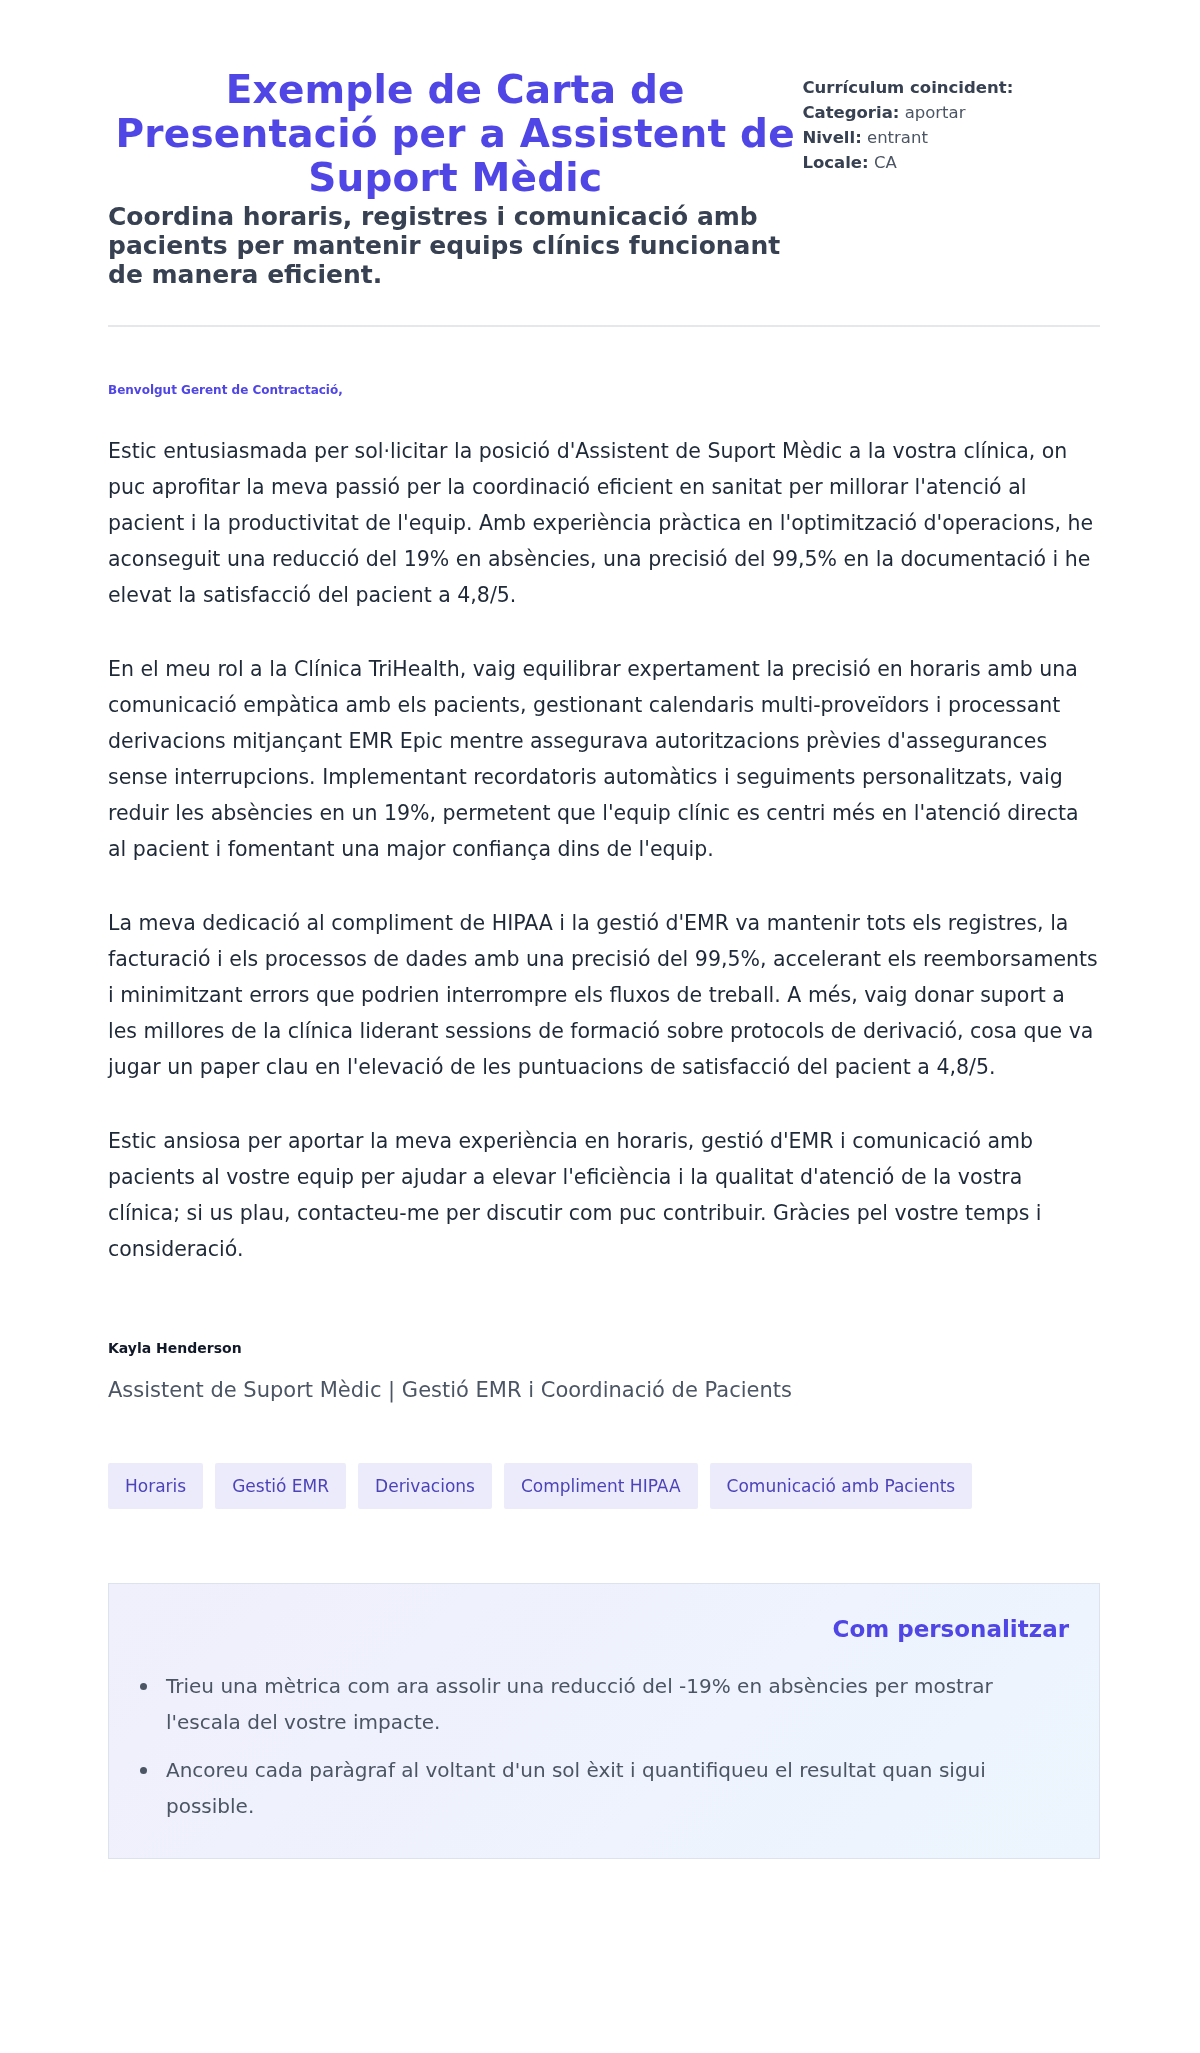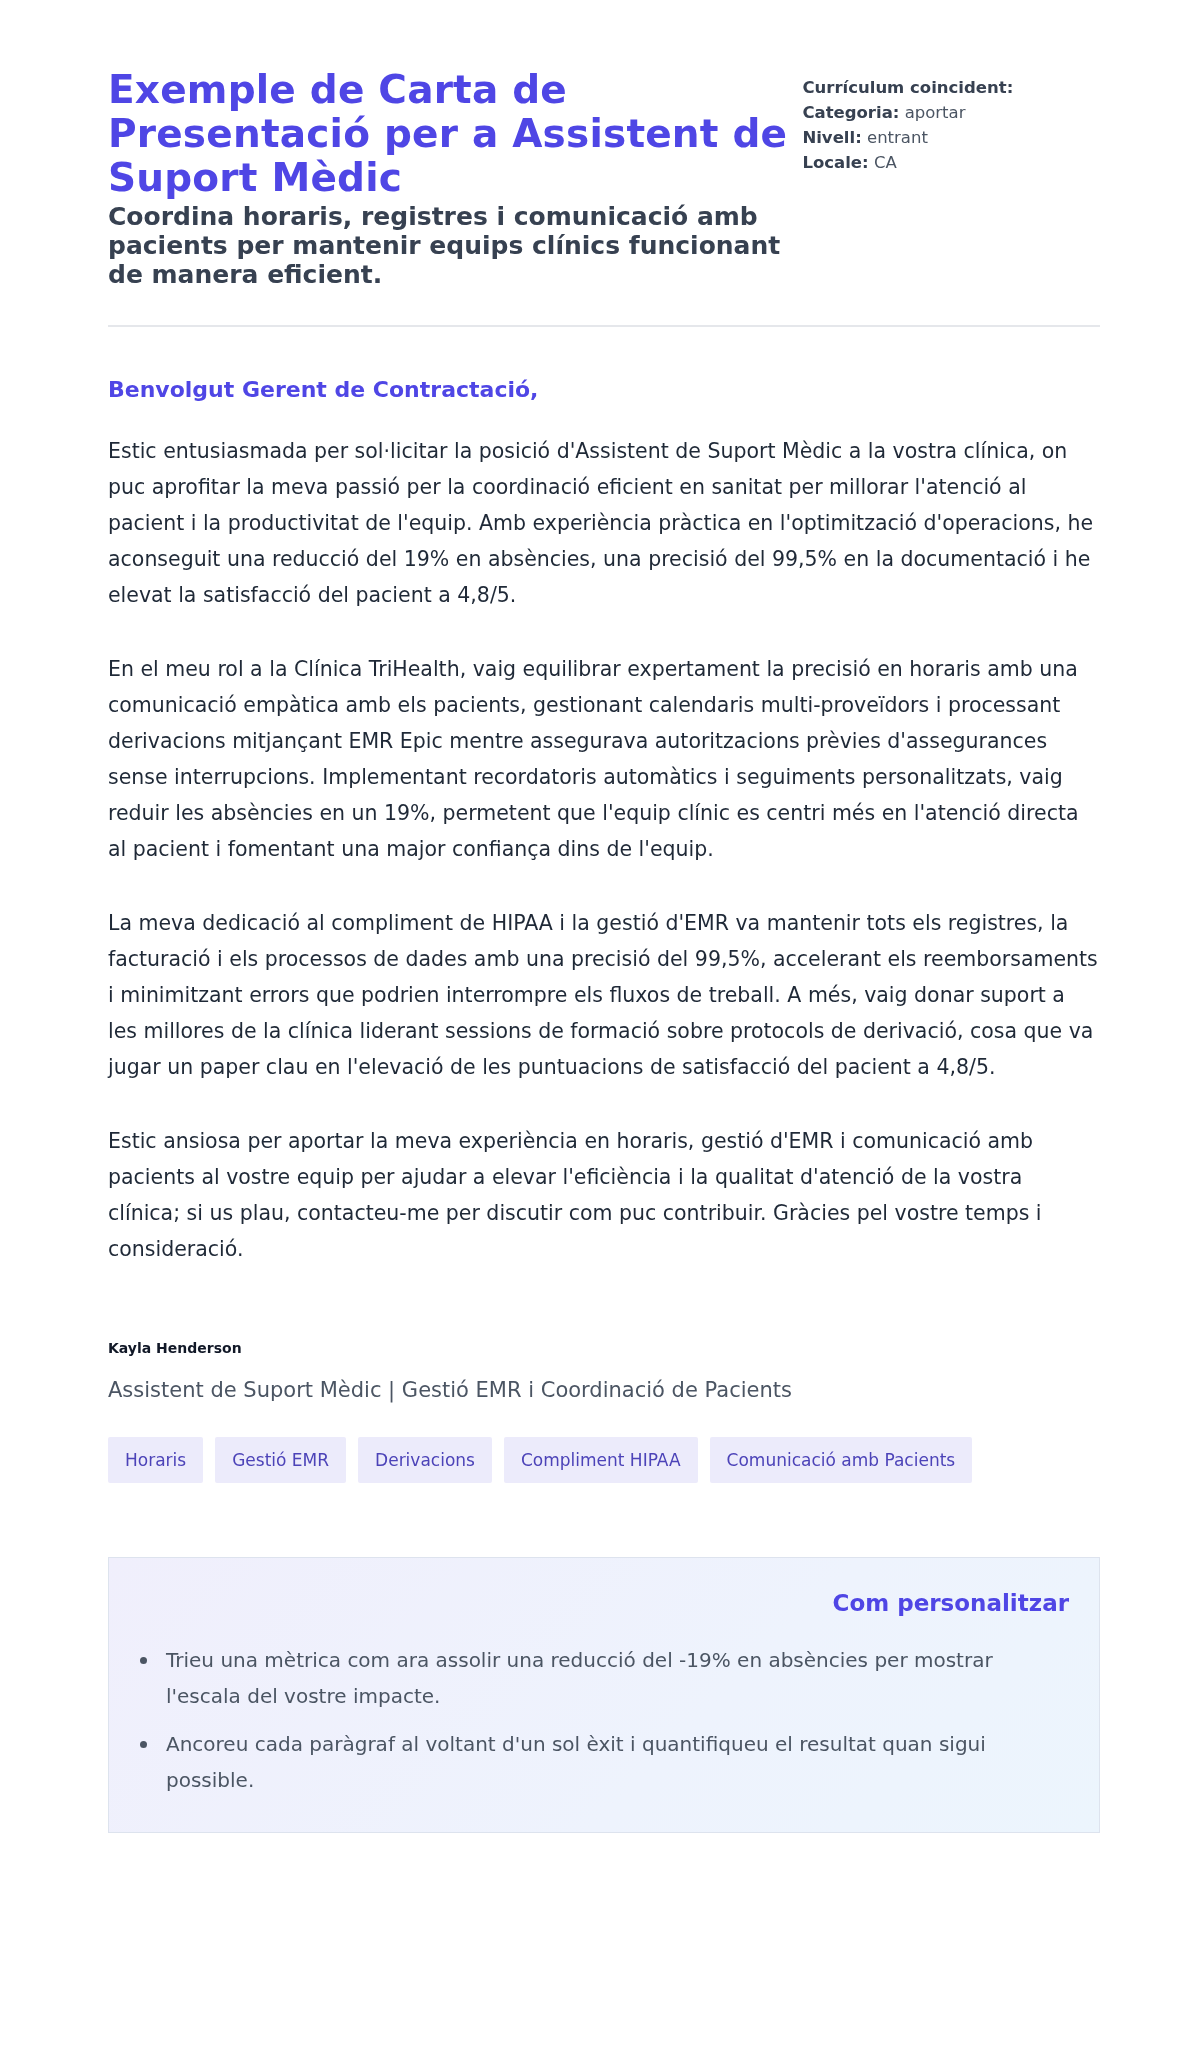--- a/index.html
+++ b/index.html
@@ -26,20 +26,21 @@
       padding-bottom: 36px;
       border-bottom: 2px solid #e5e7eb;
     }
     .header-left { width: 700px; }
     .page-title {
       font-size: 39px;
       line-height: 44px;
       font-weight: bold;
       color: #4f46e5;
       letter-spacing: 0.2px;
+      text-align: center;
     }
     .page-subtitle {
       margin-top: 2px;
       font-size: 25px;
       line-height: 29px;
       font-weight: bold;
       color: #374151;
     }
     .meta {
       text-align: left;
@@ -49,21 +50,21 @@
       padding-top: 0;
       margin-top: 10px;
       width: 300px;
     }
     .meta-row { margin-bottom: 5px; }
     .meta-row.first { margin-bottom: 5px; }
     .meta-label { font-weight: bold; color: #374151; }
 
     .salutation {
       margin-top: 50px;
-      font-size: 22px;
+      font-size: 12px;
       line-height: 26px;
       font-weight: bold;
       color: #4f46e5;
     }
     .paragraph {
       margin-top: 30px;
       font-size: 20.5px;
       line-height: 36px;
       color: #1f2937;
     }
@@ -79,21 +80,21 @@
     .sig-title {
       margin-top: 16px;
       font-size: 21px;
       line-height: 26px;
       color: #4b5563;
     }
 
     .tags {
       display: flex;
       gap: 12px;
-      margin-top: 34px;
+      margin-top: 60px;
     }
     .tag {
       background: #ecebfb;
       color: #4c43b8;
       font-size: 17px;
       line-height: 22px;
       padding: 12px 17px;
       border-radius: 2px;
     }
 

